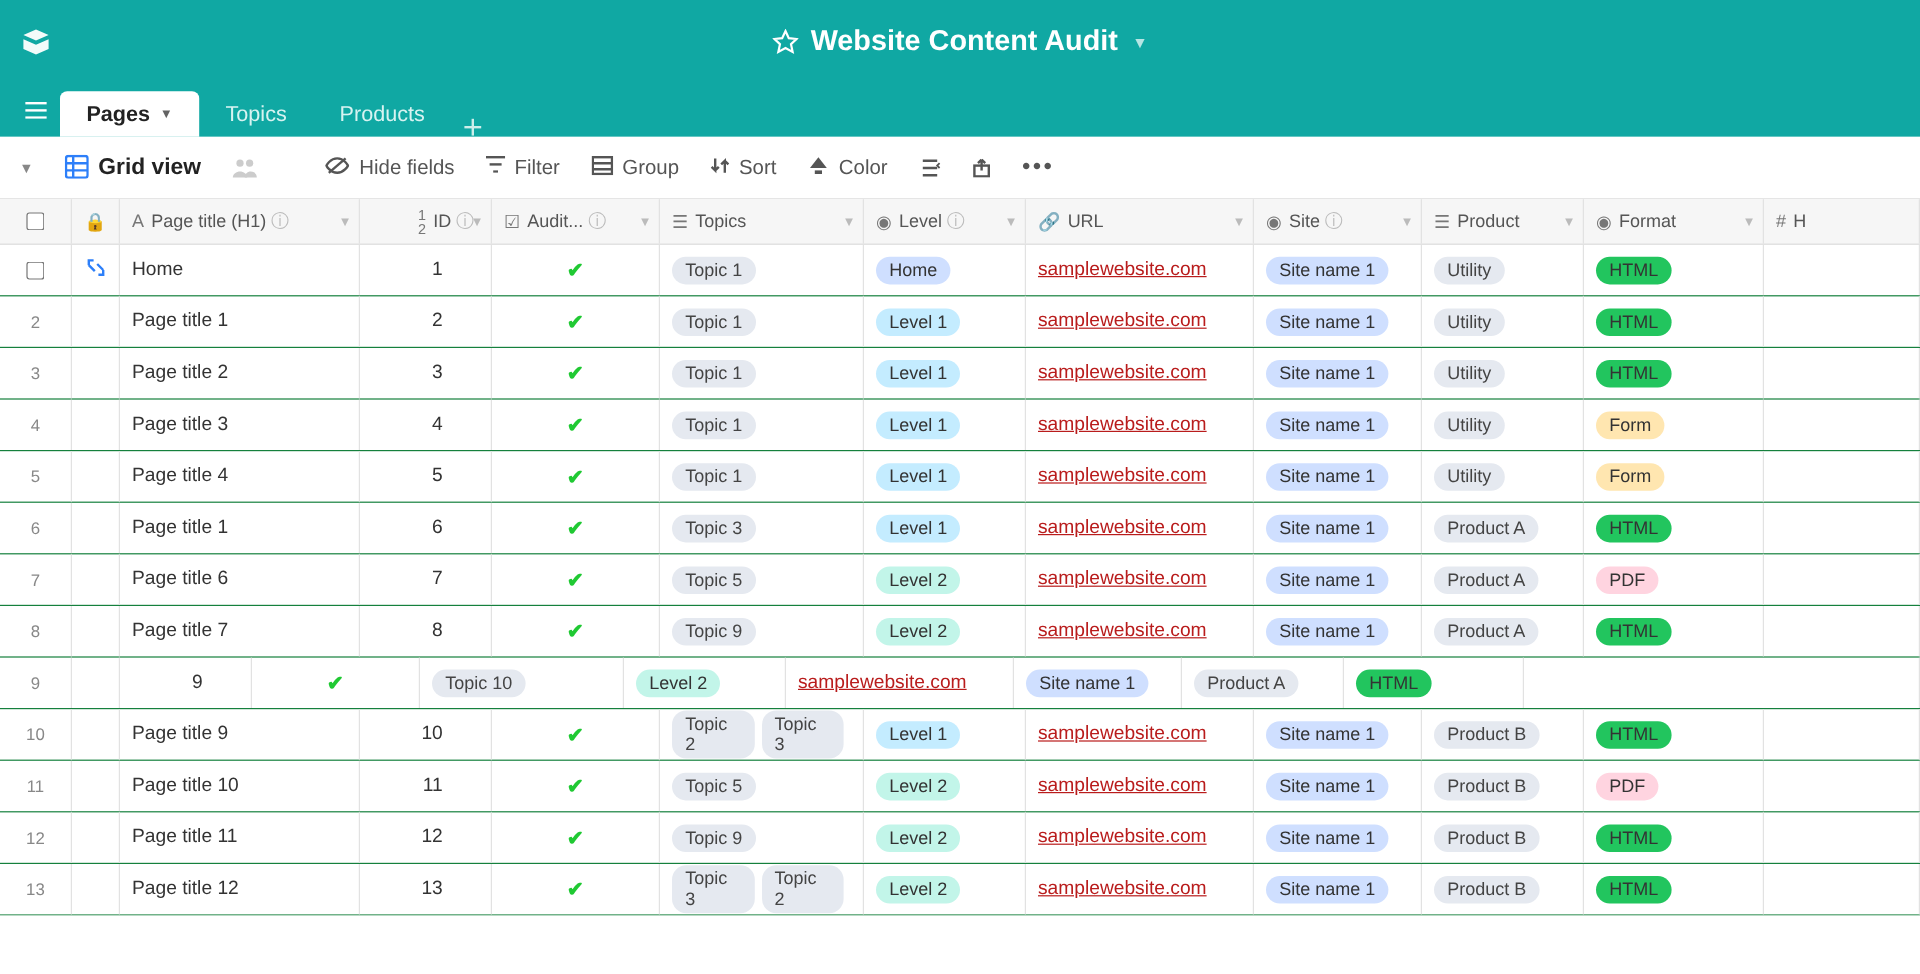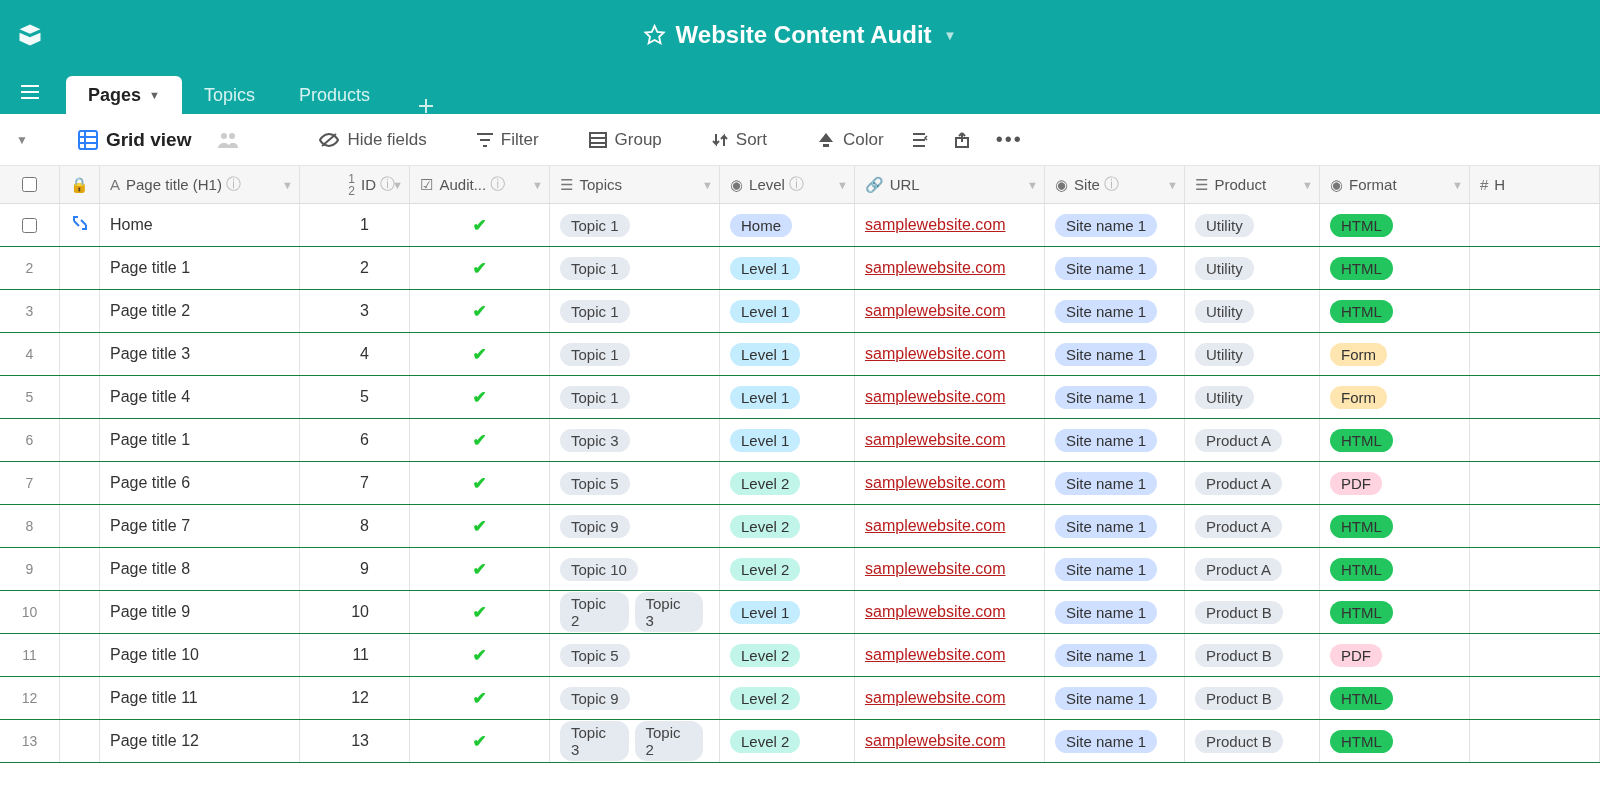--- a/index.html
+++ b/index.html
@@ -6,30 +6,30 @@
 body { font-family: -apple-system, BlinkMacSystemFont, "Segoe UI", Helvetica, Arial, sans-serif; font-size: 14px; color: #333; background: #fff; overflow: hidden; }
 
 
 .topbar { background: #10a8a3; height: 70px; display: flex; align-items: center; position: relative; }
 .logo { width: 60px; display: flex; align-items: center; justify-content: center; }
 .title-wrap { position: absolute; left: 50%; transform: translateX(-50%); display: flex; align-items: center; gap: 10px; color: #fff; font-size: 24px; font-weight: 700; }
 .star-icon svg, .logo svg { display: block; }
 .title-caret { color: rgba(255,255,255,0.7); font-size: 13px; margin-left: 2px; }
 
 
-.tabsbar { background: #10a8a3; height: 44px; display: flex; align-items: flex-end; padding-left: 10px; gap: 16px; }
+.tabsbar { background: #10a8a3; height: 44px; display: flex; align-items: flex-end; padding-left: 10px; gap: 0; }
 .hamburger { width: 40px; height: 44px; display:flex; align-items:center; justify-content:center; color:#fff; cursor:pointer; }
 .tab { height: 38px; padding: 0 22px; display: flex; align-items: center; gap: 8px; color: #d7f3f1; font-size: 18px; cursor: pointer; border-radius: 6px 6px 0 0; font-weight: 500; }
 .tab.active { background: #fff; color: #222; font-weight: 700; }
 .tab .caret { font-size: 11px; opacity: .7; }
 .tab-add { width: 36px; display:flex; align-items:center; justify-content:center; color:#cdeeea; cursor:pointer; font-size: 18px; }
 
 
 .viewbar { height: 52px; display: flex; align-items: center; gap: 26px; padding: 0 16px; border-bottom: 1px solid #e5e5e5; background: #fff; }
-.vb-item { display:flex; align-items:center; gap:8px; color:#555; font-size:17px; cursor:pointer; font-weight:500;margin-left:24px; }
+.vb-item { display:flex; align-items:flex-start; gap:8px; color:#555; font-size:17px; cursor:pointer; font-weight:500; }
 .vb-item.primary { font-weight: 700; color:#222; font-size:19px; }
 .vb-caret { color:#888; font-size:12px; }
 .vb-icon { display:inline-flex; }
 .vb-sep { width:4px; }
 
 
 .gridhead { display:flex; height:38px; background:#f6f6f6; border-bottom:1px solid #ddd; font-size:15px; color:#555; }
 .colcell, .rowcell { border-right:1px solid #e2e2e2; display:flex; align-items:center; padding:0 10px; position:relative; }
 .col-check { width:60px; justify-content:center; }
 .col-lock { width:40px; justify-content:center; }
@@ -499,21 +499,20 @@
       <div class="rowcell col-format">
         <span class="pill pill-lav">HTML</span>
       </div>
       <div class="rowcell col-last"></div>
     </div>
     <div class="gridrow">
       <div class="rowcell col-check">
         <span class="rownum">9</span>
       </div>
       <div class="rowcell col-lock"></div>
-      <div class="rowcell col-title title-cell">Page title 8</div>
       <div class="rowcell col-id id-cell">9</div>
       <div class="rowcell col-audit" style="justify-content: center;">
         <span class="check-green">✔</span>
       </div>
       <div class="rowcell col-topics">
         <span class="pill pill-gray">Topic 10</span>
       </div>
       <div class="rowcell col-level">
         <span class="pill pill-teal">Level 2</span>
       </div>

